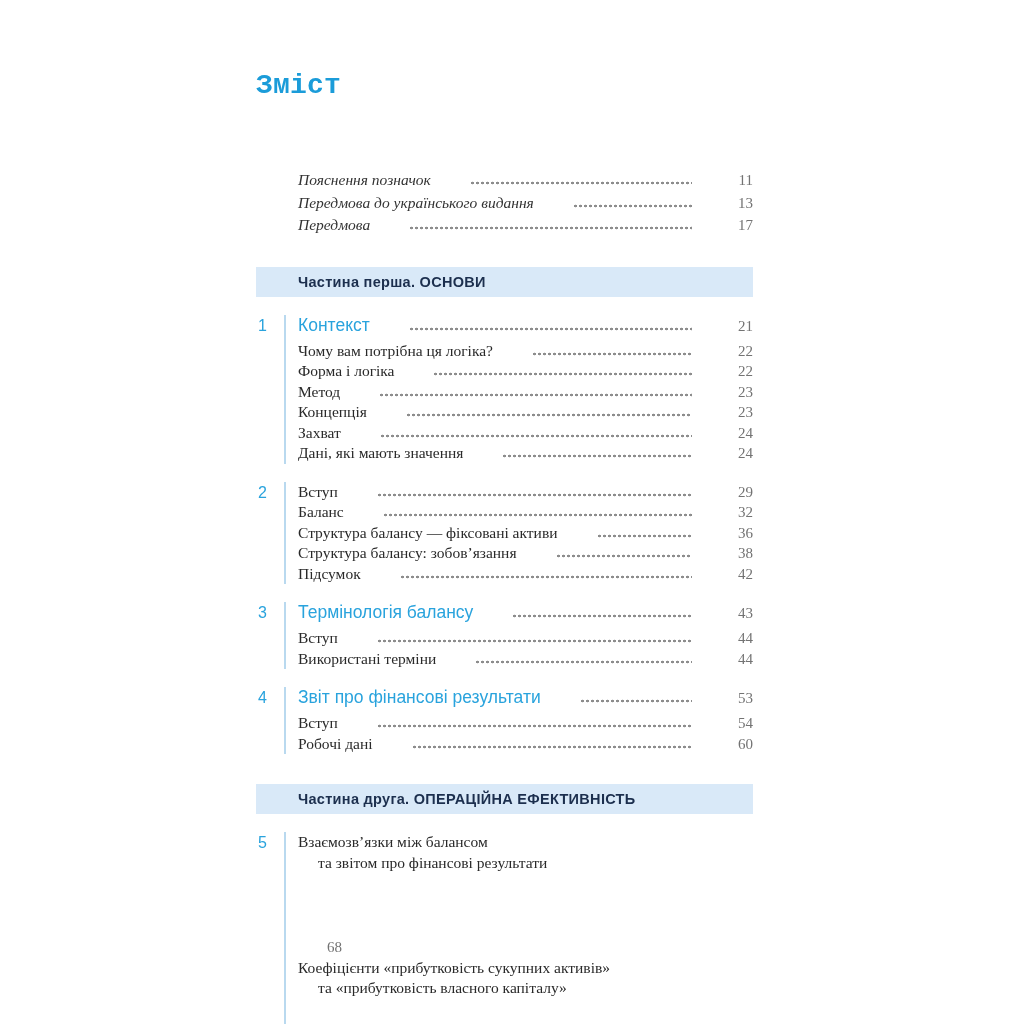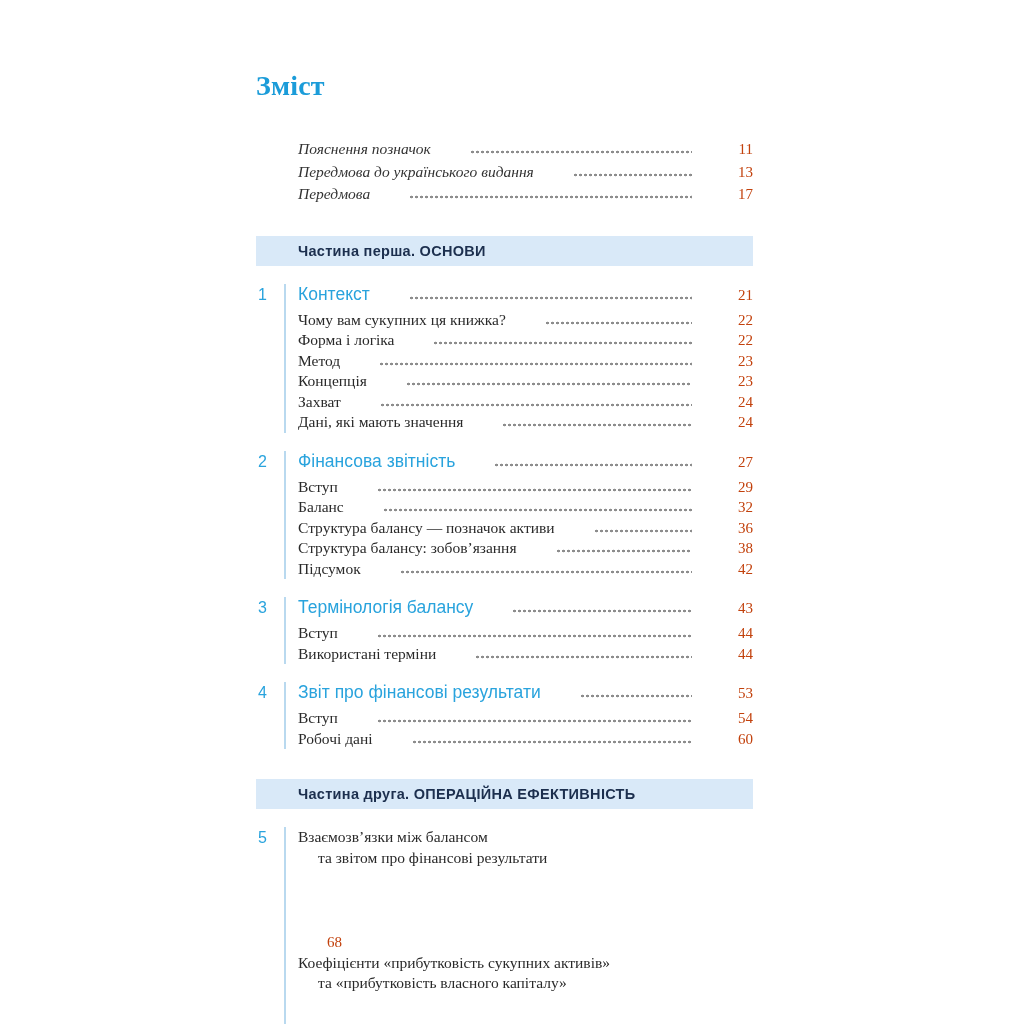--- a/index.html
+++ b/index.html
@@ -9,26 +9,26 @@
     overflow: hidden;
     font-family: "Liberation Serif", serif;
     color: #2b2b2b;
   }
   .content {
     margin-left: 256px;
     padding-top: 70px;
     width: 497px;
   }
   .doc-title {
-    font-family: Liberation Serif, serif;
+    font-family: Liberation Mono, monospace;
     font-weight: bold;
     font-size: 28px;
     letter-spacing: 0.2px;
     color: #1b9cd9;
-    margin-bottom: 36px;
+    margin-bottom: 68px;
   }
   .front-matter { margin-left: 42px; margin-bottom: 0; }
   .leader-row {
     display: flex;
     align-items: baseline;
     gap: 32px;
   }
   .row-label { white-space: pre-wrap; }
   .dots {
     flex: 1;
@@ -37,21 +37,21 @@
     margin: 0 5px 0 7px;
     background-image: radial-gradient(circle, #8d8d8d 1.2px, rgba(0,0,0,0) 1.6px);
     background-size: 5px 4px;
     background-repeat: repeat-x;
     background-position: 0 100%;
   }
   .pagenum {
     font-family: "Liberation Serif", serif;
     font-style: normal;
     font-size: 15px;
-    color: #c2410c;
+    color: #737373;
     min-width: 24px;
     text-align: right;
     font-variant-numeric: oldstyle-nums;
   }
   .fm-row {
     font-size: 15.5px;
     line-height: 21.5px;
     color: #333333;
   }
   .fm-label { font-style: italic; }
@@ -126,21 +126,21 @@
         </div>
         <section class="chapter">
           <div class="ch-num">1</div>
           <div class="leader-row ch-title-row">
             <span class="row-label ch-title">Контекст</span>
             <span class="dots"></span>
             <span class="pagenum">21</span>
           </div>
           <div class="entry">
             <div class="leader-row">
-              <span class="row-label entry-label">Чому вам сукупних ця книжка?</span>
+              <span class="row-label entry-label">Чому вам потрібна ця логіка?</span>
               <span class="dots"></span>
               <span class="pagenum">22</span>
             </div>
           </div>
           <div class="entry">
             <div class="leader-row">
               <span class="row-label entry-label">Форма і логіка</span>
               <span class="dots"></span>
               <span class="pagenum">22</span>
             </div>
@@ -169,42 +169,37 @@
           <div class="entry">
             <div class="leader-row">
               <span class="row-label entry-label">Дані, які мають значення</span>
               <span class="dots"></span>
               <span class="pagenum">24</span>
             </div>
           </div>
         </section>
         <section class="chapter">
           <div class="ch-num">2</div>
-          <div class="leader-row ch-title-row">
-            <span class="row-label ch-title">Фінансова звітність</span>
-            <span class="dots"></span>
-            <span class="pagenum">27</span>
-          </div>
           <div class="entry">
             <div class="leader-row">
               <span class="row-label entry-label">Вступ</span>
               <span class="dots"></span>
               <span class="pagenum">29</span>
             </div>
           </div>
           <div class="entry">
             <div class="leader-row">
               <span class="row-label entry-label">Баланс</span>
               <span class="dots"></span>
               <span class="pagenum">32</span>
             </div>
           </div>
           <div class="entry">
             <div class="leader-row">
-              <span class="row-label entry-label">Структура балансу — позначок активи</span>
+              <span class="row-label entry-label">Структура балансу — фіксовані активи</span>
               <span class="dots"></span>
               <span class="pagenum">36</span>
             </div>
           </div>
           <div class="entry">
             <div class="leader-row">
               <span class="row-label entry-label">Структура балансу: зобов’язання</span>
               <span class="dots"></span>
               <span class="pagenum">38</span>
             </div>

